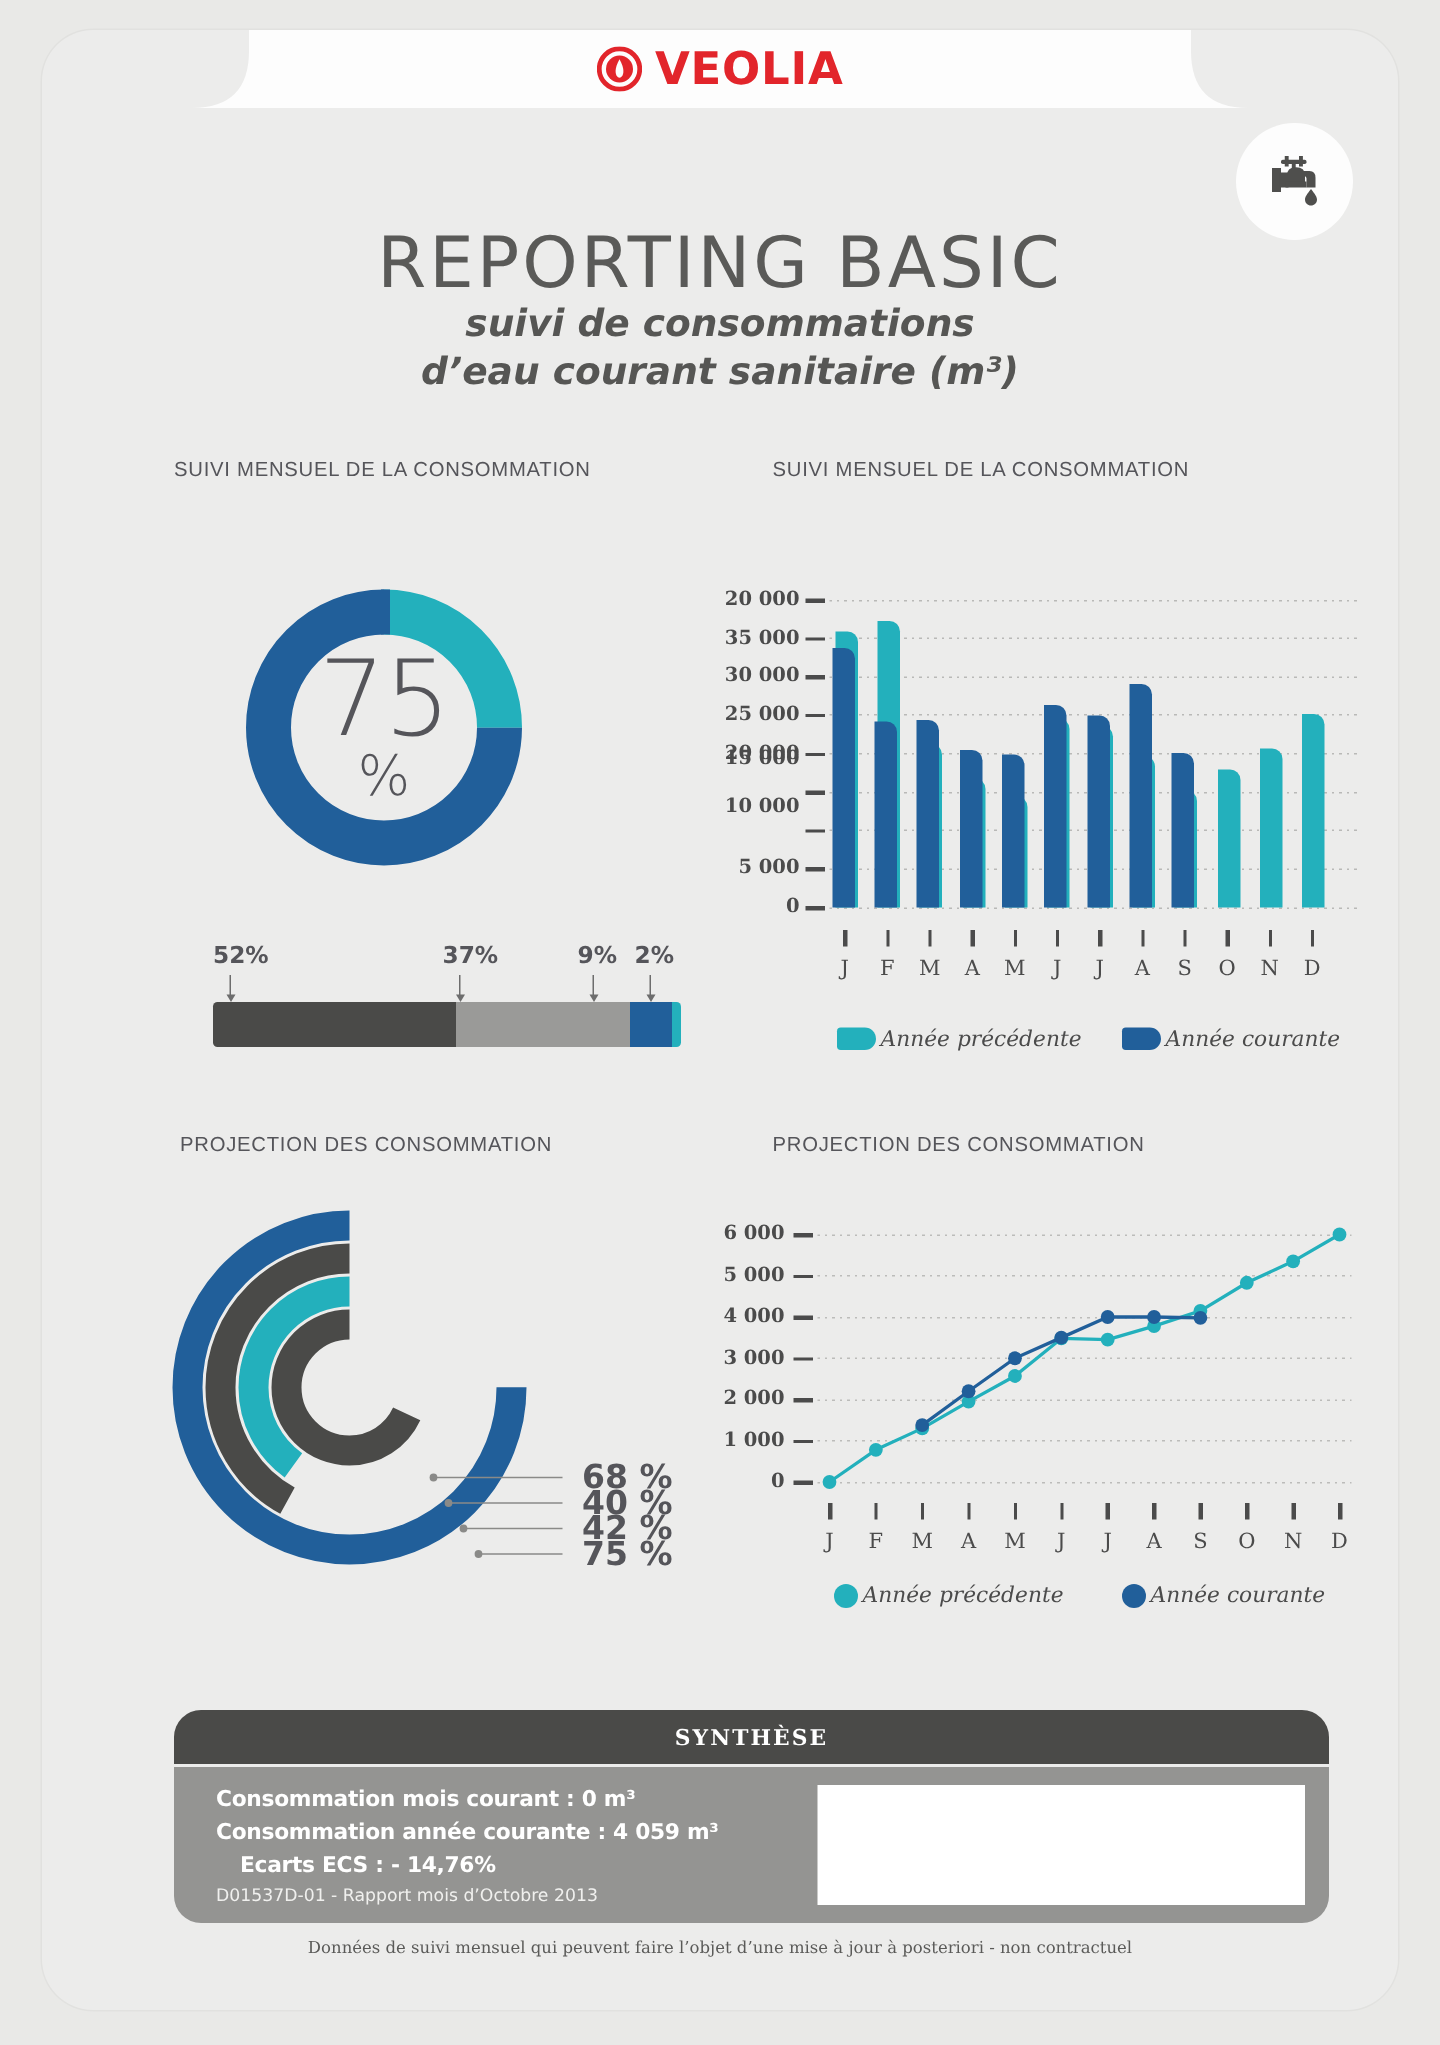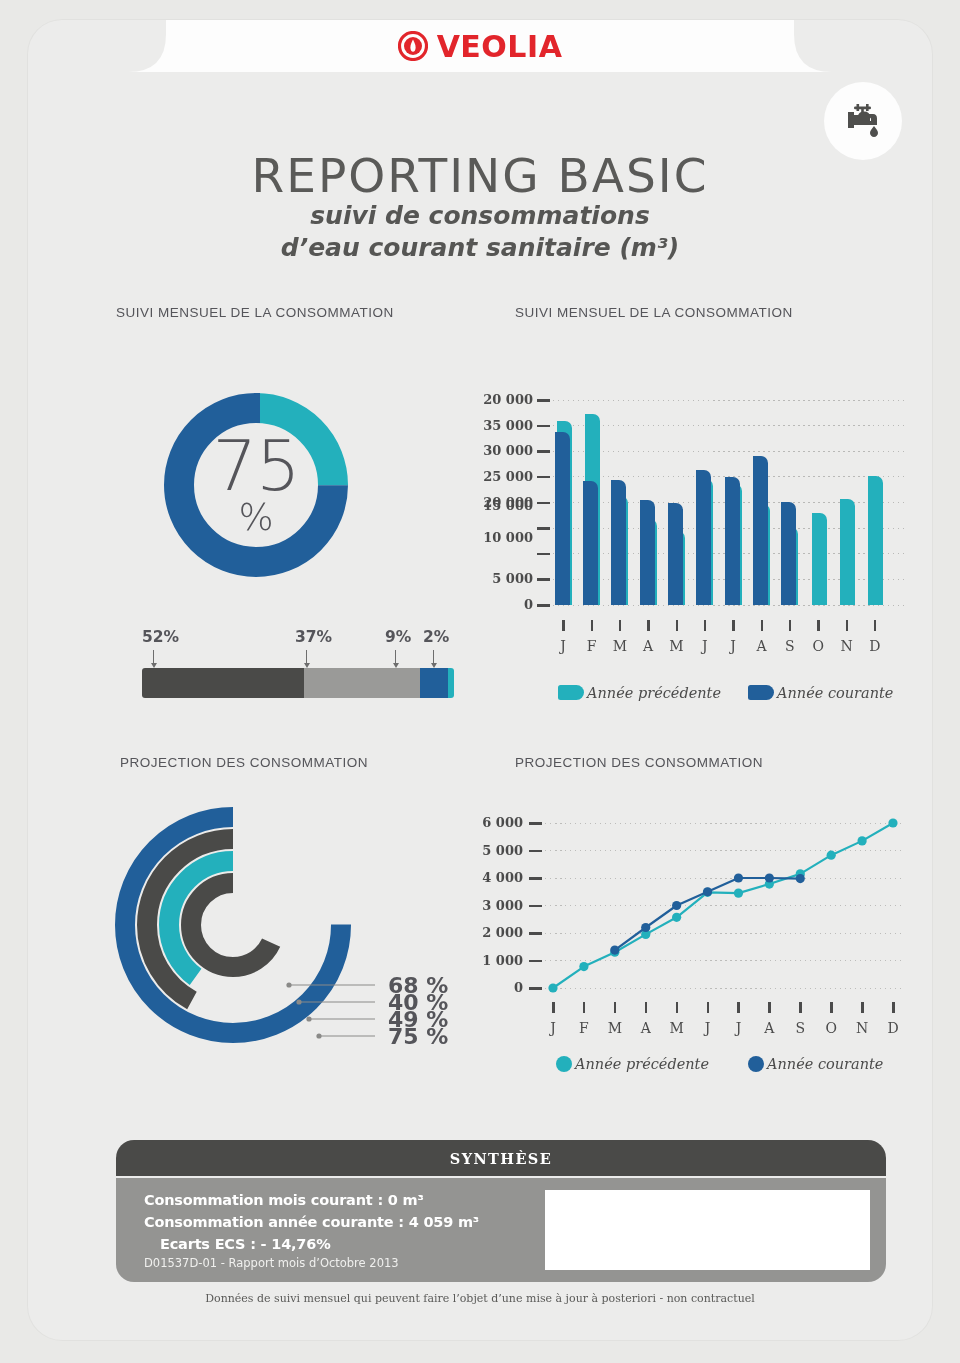--- a/index.html
+++ b/index.html
@@ -289,21 +289,21 @@
         <circle cx="130" cy="130" r="64" fill="none" stroke="#23b0bc" stroke-width="20" stroke-dasharray="160.8495438637974 241.2743157956961" transform="rotate(-90 130 130) scale(1,-1) translate(0,-260)"></circle>
         <circle cx="130" cy="130" r="42" fill="none" stroke="#4a4a48" stroke-width="20" stroke-dasharray="179.447772373049 84.44601052849363" transform="rotate(-90 130 130) scale(1,-1) translate(0,-260)"></circle>
         <circle cx="186" cy="190" r="2.6" fill="#8a8a88"></circle>
         <line x1="186" y1="190" x2="272" y2="190" stroke="#8a8a88" stroke-width="1"></line>
         <circle cx="196" cy="207" r="2.6" fill="#8a8a88"></circle>
         <line x1="196" y1="207" x2="272" y2="207" stroke="#8a8a88" stroke-width="1"></line>
         <circle cx="206" cy="224" r="2.6" fill="#8a8a88"></circle>
         <line x1="206" y1="224" x2="272" y2="224" stroke="#8a8a88" stroke-width="1"></line>
         <circle cx="216" cy="241" r="2.6" fill="#8a8a88"></circle>
         <line x1="216" y1="241" x2="272" y2="241" stroke="#8a8a88" stroke-width="1"></line>
-      </svg><div class="arc-lbl" style="left:285px;top:178px;">68 %</div><div class="arc-lbl" style="left:285px;top:195px;">40 %</div><div class="arc-lbl" style="left:285px;top:212px;">49 %</div><div class="arc-lbl" style="left:285px;top:229px;">75 %</div></div>
+      </svg><div class="arc-lbl" style="left:285px;top:178px;">68 %</div><div class="arc-lbl" style="left:285px;top:195px;">40 %</div><div class="arc-lbl" style="left:285px;top:212px;">42 %</div><div class="arc-lbl" style="left:285px;top:229px;">75 %</div></div>
 
   <div class="sec-title" style="left:487px;top:735px;">PROJECTION DES CONSOMMATION</div>
   <div id="line-chart">
       <div style="position:absolute;left:517px;top:967.5px;width:356px;height:1px;background-image:repeating-linear-gradient(to right,#bcbcba 0 1.5px,transparent 1.5px 5px);"></div>
       <div class="tick-dash" style="left:501px;top:967px;"></div>
       <div class="axis-lbl" style="left:415px;top:960px;width:80px;">0</div>
       <div style="position:absolute;left:517px;top:940px;width:356px;height:1px;background-image:repeating-linear-gradient(to right,#bcbcba 0 1.5px,transparent 1.5px 5px);"></div>
       <div class="tick-dash" style="left:501px;top:939.5px;"></div>
       <div class="axis-lbl" style="left:415px;top:932.5px;width:80px;">1 000</div>
       <div style="position:absolute;left:517px;top:912.5px;width:356px;height:1px;background-image:repeating-linear-gradient(to right,#bcbcba 0 1.5px,transparent 1.5px 5px);"></div>

